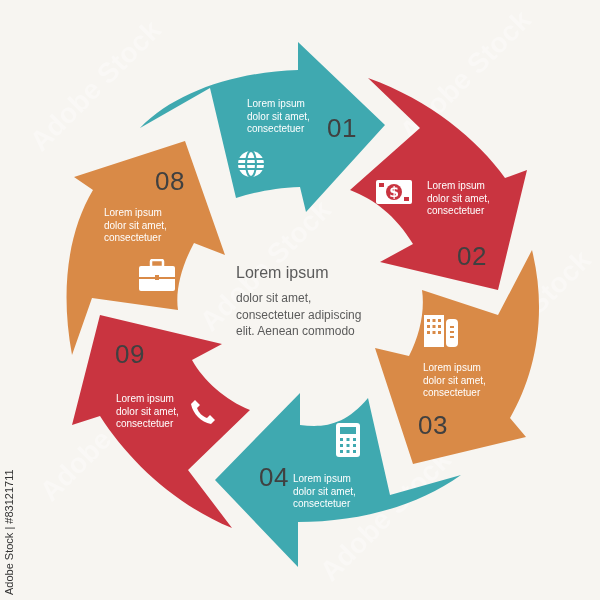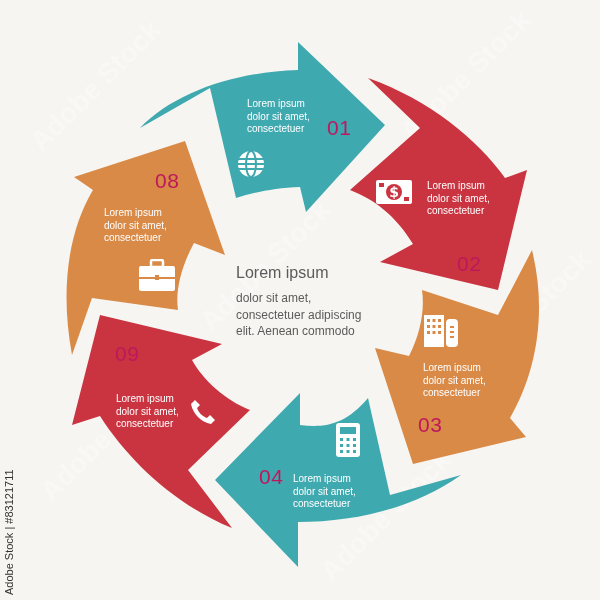--- a/index.html
+++ b/index.html
@@ -1,20 +1,20 @@
 <!DOCTYPE html>
 <html><head>
 <meta charset="utf-8">
 <style>
   html, body { margin:0; padding:0; }
   body { width:600px; height:600px; background:#f7f5f1; position:relative; overflow:hidden;
          font-family:"Liberation Sans", "DejaVu Sans", sans-serif; }
   #stage { position:absolute; left:0; top:0; width:600px; height:600px; }
   .lbl { position:absolute; color:#fff; font-size:10px; line-height:12.5px; white-space:pre-line; }
-  .num { position:absolute; color:#be185d; font-size:21px; line-height:22px; font-weight:normal; letter-spacing:0.5px; }
+  .num { position:absolute; color:#404040; font-size:26px; line-height:22px; font-weight:normal; letter-spacing:0.5px; }
   .icon { position:absolute; }
   .center-title { position:absolute; left:236px; top:264px; font-size:16px; color:#5b5b5b; }
   .center-body { position:absolute; left:236px; top:290px; font-size:12px; line-height:16.5px; color:#5b5b5b; white-space:pre-line; }
   .watermark-side { position:absolute; left:3px; top:595px; transform:rotate(-90deg); transform-origin:left top;
                     font-size:11px; color:#333; white-space:nowrap; }
   .wm { position:absolute; font-size:28px; font-weight:bold; color:rgba(255,255,255,0.35);
         transform:rotate(-45deg); white-space:nowrap; pointer-events:none; }
 </style>
 </head>
 <body>
@@ -59,21 +59,21 @@
       <line x1="2" y1="10" x2="28" y2="10"></line>
         <line x1="2" y1="15" x2="28" y2="15"></line>
         <line x1="2" y1="20" x2="28" y2="20"></line>
       <ellipse cx="15" cy="15" rx="5" ry="13"></ellipse>
     </g>
   </svg>
 
   <div class="lbl" style="left:427px;top:180px;">Lorem ipsum
 dolor sit amet,
 consectetuer</div>
-  <div class="num" style="left:457px;top:253px;text-align:center;">02</div>
+  <div class="num" style="left:457px;top:245px;text-align:center;">02</div>
   <svg class="icon" style="left:376px;top:180px;" width="36" height="24" viewBox="0 0 36 24">
     <rect x="0" y="0" width="36" height="24" rx="2" fill="#fff"></rect>
     <circle cx="18" cy="12" r="8" fill="#c93440"></circle>
     <text x="18" y="17" font-size="14" font-weight="bold" text-anchor="middle" fill="#fff" font-family="DejaVu Sans, sans-serif">$</text>
     <rect x="3" y="3" width="5" height="4" fill="#c93440"></rect>
       <rect x="28" y="17" width="5" height="4" fill="#c93440"></rect>
   </svg>
 
   <svg class="icon" style="left:424px;top:313px;" width="36" height="34" viewBox="0 0 36 34">
     <rect x="0" y="2" width="20" height="32" fill="#fff"></rect>

